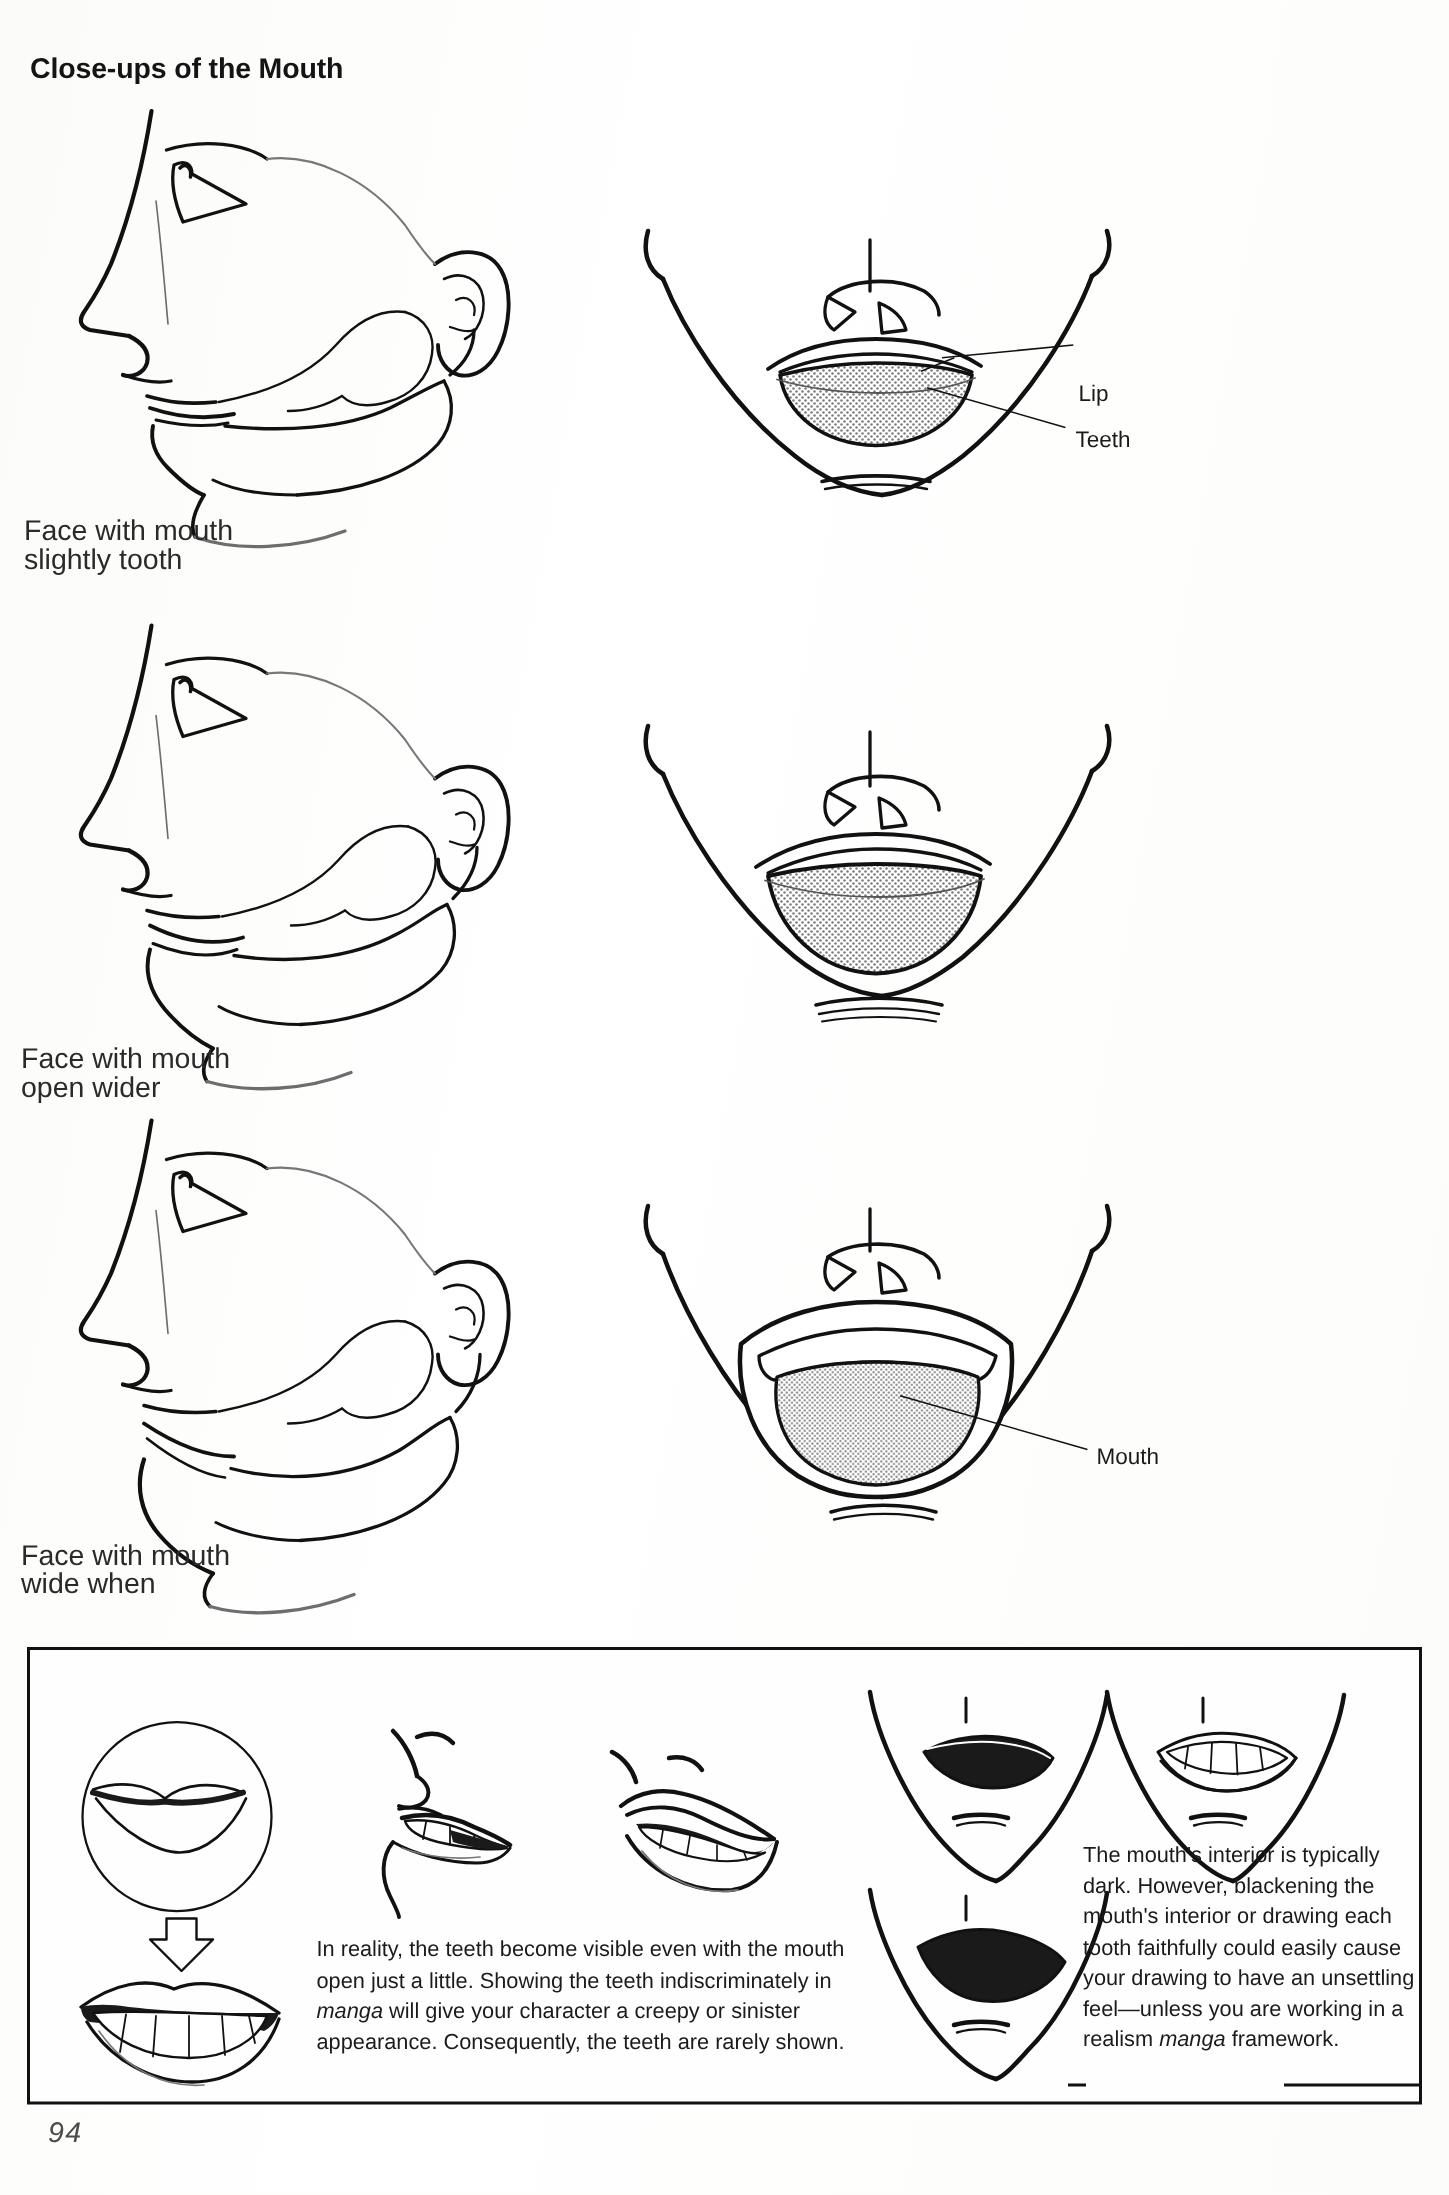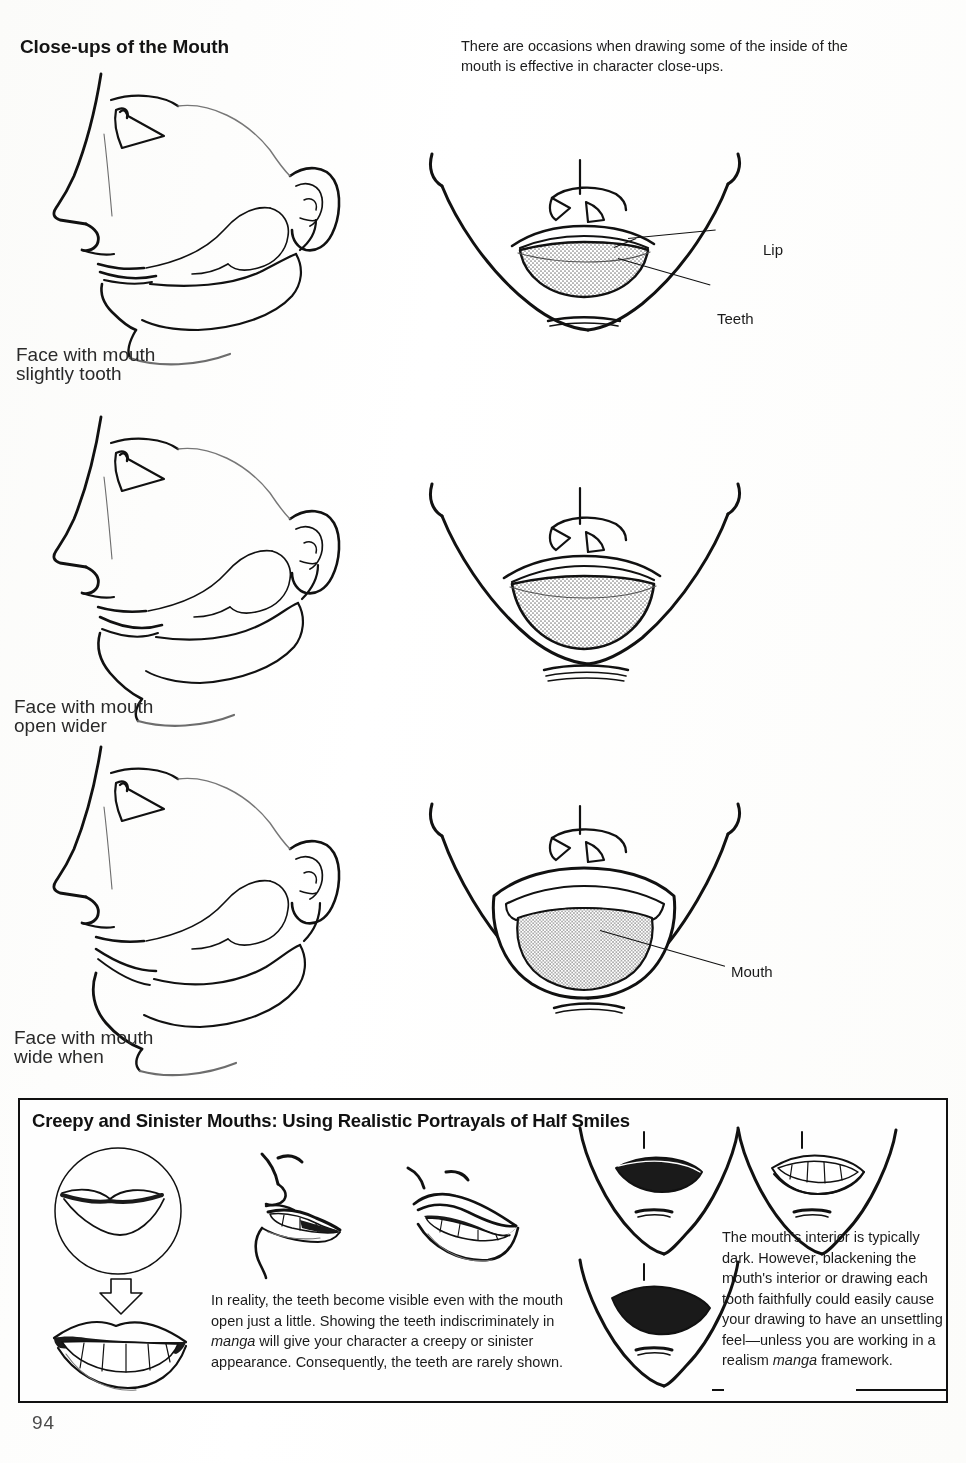--- a/index.html
+++ b/index.html
@@ -48,22 +48,22 @@
   .cap1 { left: 16px; top: 345px; }
   .cap2 { left: 14px; top: 697px; }
   .cap3 { left: 14px; top: 1028px; }
 
   
   .callout {
     position: absolute;
     font-size: 15px;
     color: #1a1a1a;
   }
-  .lbl-lip   { left: 719px; top: 241px; margin-left: 44px; }
-  .lbl-teeth { left: 717px; top: 285px; margin-top: 25px; }
+  .lbl-lip   { left: 719px; top: 254px; }
+  .lbl-teeth { left: 717px; top: 285px; }
   .lbl-tongue{ left: 731px; top: 963px; }
 
   
   .leader {
     position: absolute;
     background: #111;
     height: 1px;
     transform-origin: left center;
   }
 
@@ -103,20 +103,21 @@
     height: 2px;
   }
 
   
   .folio {
     position: absolute;
     left: 32px; top: 1412px;
     font-size: 19px;
     color: #4b4b4b;
     letter-spacing: 1px;
+    font-style: italic;
   }
 </style>
 </head>
 <body>
 
 <div class="page">
 
   <svg width="0" height="0" style="position:absolute">
     <defs>
       <pattern id="stipple" width="4" height="4" patternUnits="userSpaceOnUse">
@@ -126,21 +127,20 @@
       </pattern>
       <pattern id="stipple2" width="3.4" height="3.4" patternUnits="userSpaceOnUse">
         <rect width="3.4" height="3.4" fill="#fff"></rect>
         <circle cx="0.9" cy="0.9" r="0.8" fill="#8a8a8a"></circle>
         <circle cx="2.6" cy="2.6" r="0.8" fill="#8a8a8a"></circle>
       </pattern>
     </defs>
   </svg>
 
   <div class="page-title">Close-ups of the Mouth</div>
-  <div class="intro">There are occasions when drawing some of the inside of the mouth is effective in character close-ups.</div>
 
   <div class="art" style="left:38px; top:72px;">
     <svg width="310" height="290" viewBox="0 0 310 290" fill="none" stroke="#111" stroke-width="2.4" stroke-linecap="round" stroke-linejoin="round">
 
       <path d="M63 2 C57 40 48 74 36 104 C28 122 22 130 18 136 C14 142 16 146 22 148 L48 152" stroke-width="2.8"></path>
 
       <path d="M48 152 C56 156 62 162 60 170 C58 177 50 180 44 178" stroke-width="2.8"></path>
       <path d="M44 178 C56 182 66 184 76 182" stroke-width="2.2"></path>
 
       <path d="M66 62 C70 96 72 122 74 144" stroke-width="1.1" stroke="#6d6d6d"></path>
@@ -327,21 +327,20 @@
   <div class="caption cap2">
     <div>Face with mouth</div>
     <div>open wider</div>
   </div>
   <div class="caption cap3">
     <div>Face with mouth</div>
     <div>wide when</div>
   </div>
 
   <div class="panel"></div>
-  <div class="panel-title" style="position:absolute; left:32px; top:1110px;">Creepy and Sinister Mouths: Using Realistic Portrayals of Half Smiles</div>
 
   <div class="art" style="left:52px; top:1145px;">
     <svg width="132" height="132" viewBox="0 0 132 132" fill="none" stroke="#111" stroke-width="1.6" stroke-linecap="round" stroke-linejoin="round">
       <circle cx="66" cy="66" r="63" stroke-width="1.5"></circle>
       <path d="M10 48 C28 42 46 44 58 54 C70 44 90 42 110 50" stroke-width="1.8"></path>
       <path d="M10 50 C30 56 46 58 58 56 C72 58 92 56 110 50" stroke-width="4" stroke="#1a1a1a"></path>
       <path d="M12 54 C30 78 54 90 68 90 C84 90 102 76 112 54" stroke-width="1.8"></path>
     </svg>
   </div>
 

